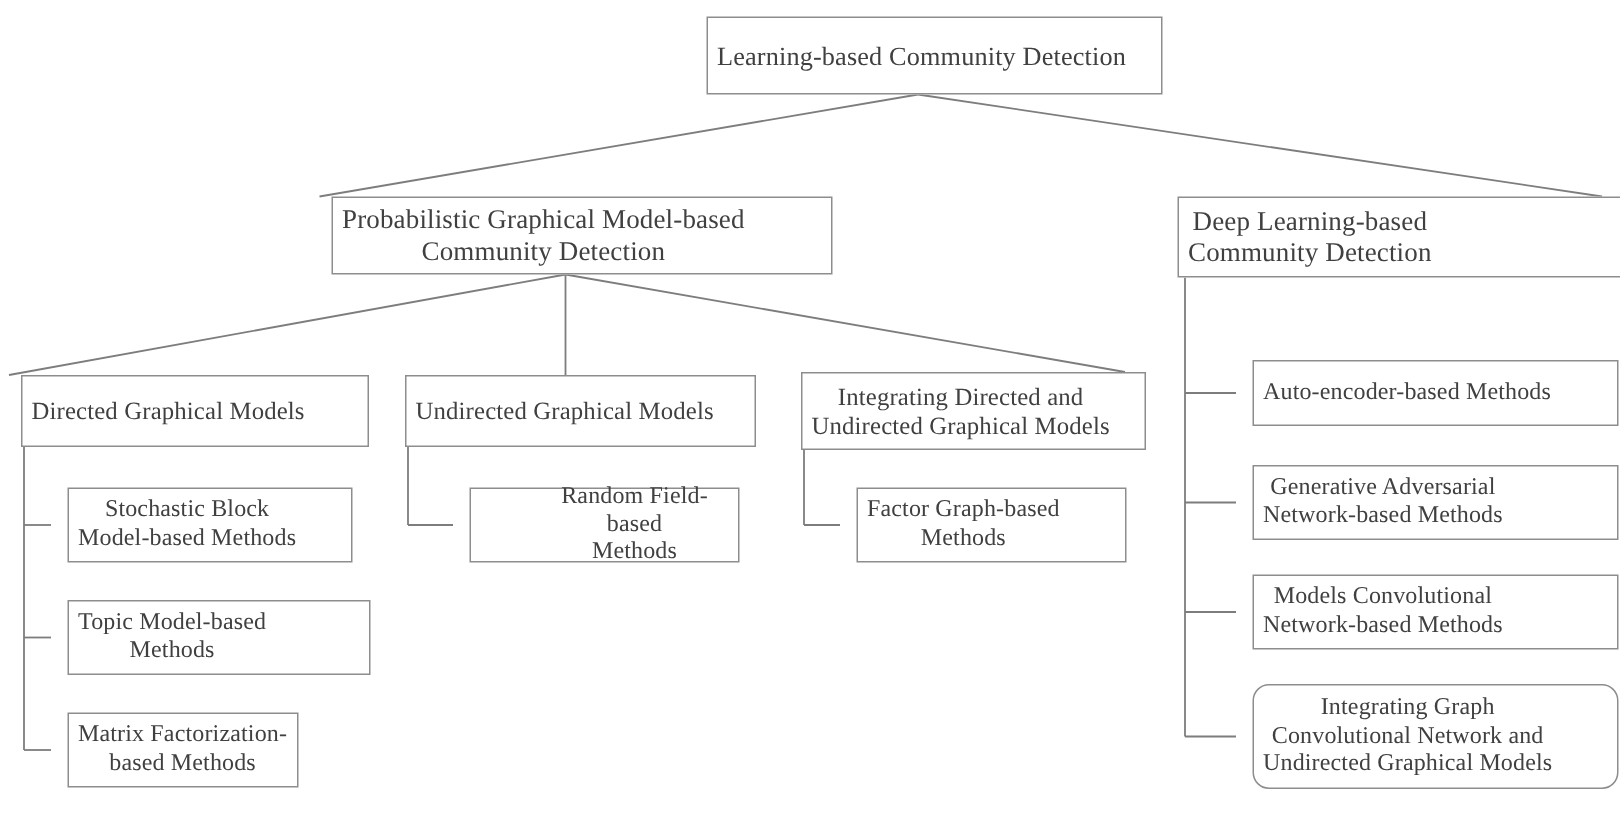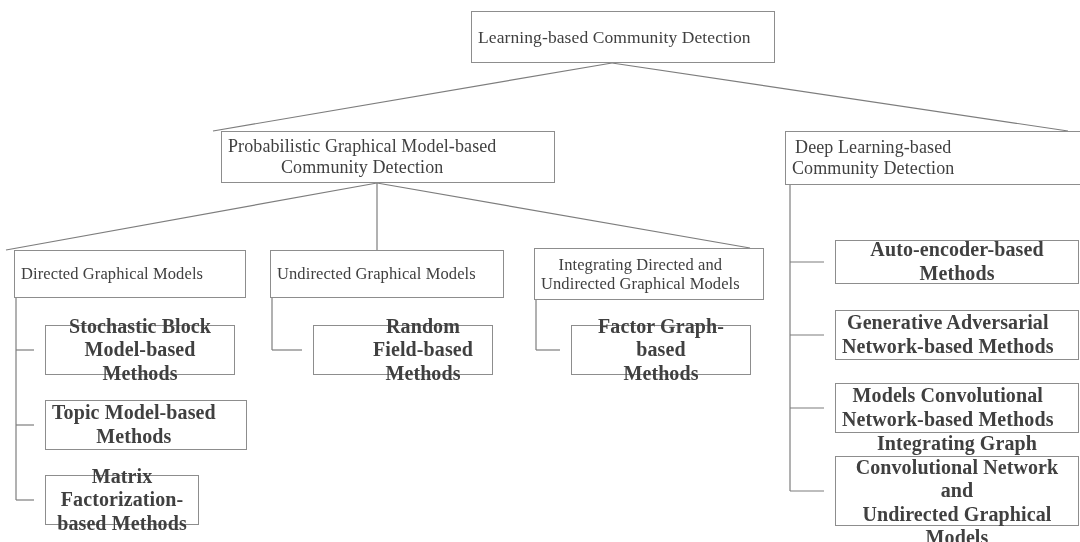--- a/index.html
+++ b/index.html
@@ -41,21 +41,21 @@
     margin-left: 11px;
   }
   .node .label {
     display: block;
     white-space: pre-line;
     padding: 0 6px;
   }
   .lvl1 { font-size: 17.5px; }
   .lvl2 { font-size: 18px; }
   .lvl3 { font-size: 16.5px; }
-  .leaf { font-size: 20px; font-weight: bold; }
+  .leaf { font-size: 16px; }
 </style>
 </head>
 <body>
 
 <div id="diagram">
 
   <svg id="edges" viewBox="0 0 1080 542" xmlns="http://www.w3.org/2000/svg">
     <g stroke="#7d7d7d" stroke-width="1.2" fill="none" shape-rendering="geometricPrecision">
 
       <path d="M 612 63 L 213 131"></path>
@@ -143,19 +143,19 @@
   <div class="node leaf" style="left:824px; top:310px; width:244px; height:50px;">
     <span class="label">Generative Adversarial
 Network-based Methods</span>
   </div>
 
   <div class="node leaf" style="left:824px; top:383px; width:244px; height:50px;">
     <span class="label">Models Convolutional
 Network-based Methods</span>
   </div>
 
-  <div class="node leaf" style="left:824px; top:456px; width:244px; height:70px;">
+  <div class="node leaf" style="left:824px; top:456px; width:244px; height:70px;border-radius:11px;">
     <span class="label">Integrating Graph
 Convolutional Network and
 Undirected Graphical Models</span>
   </div>
 
 </div>
 
 </body></html>

